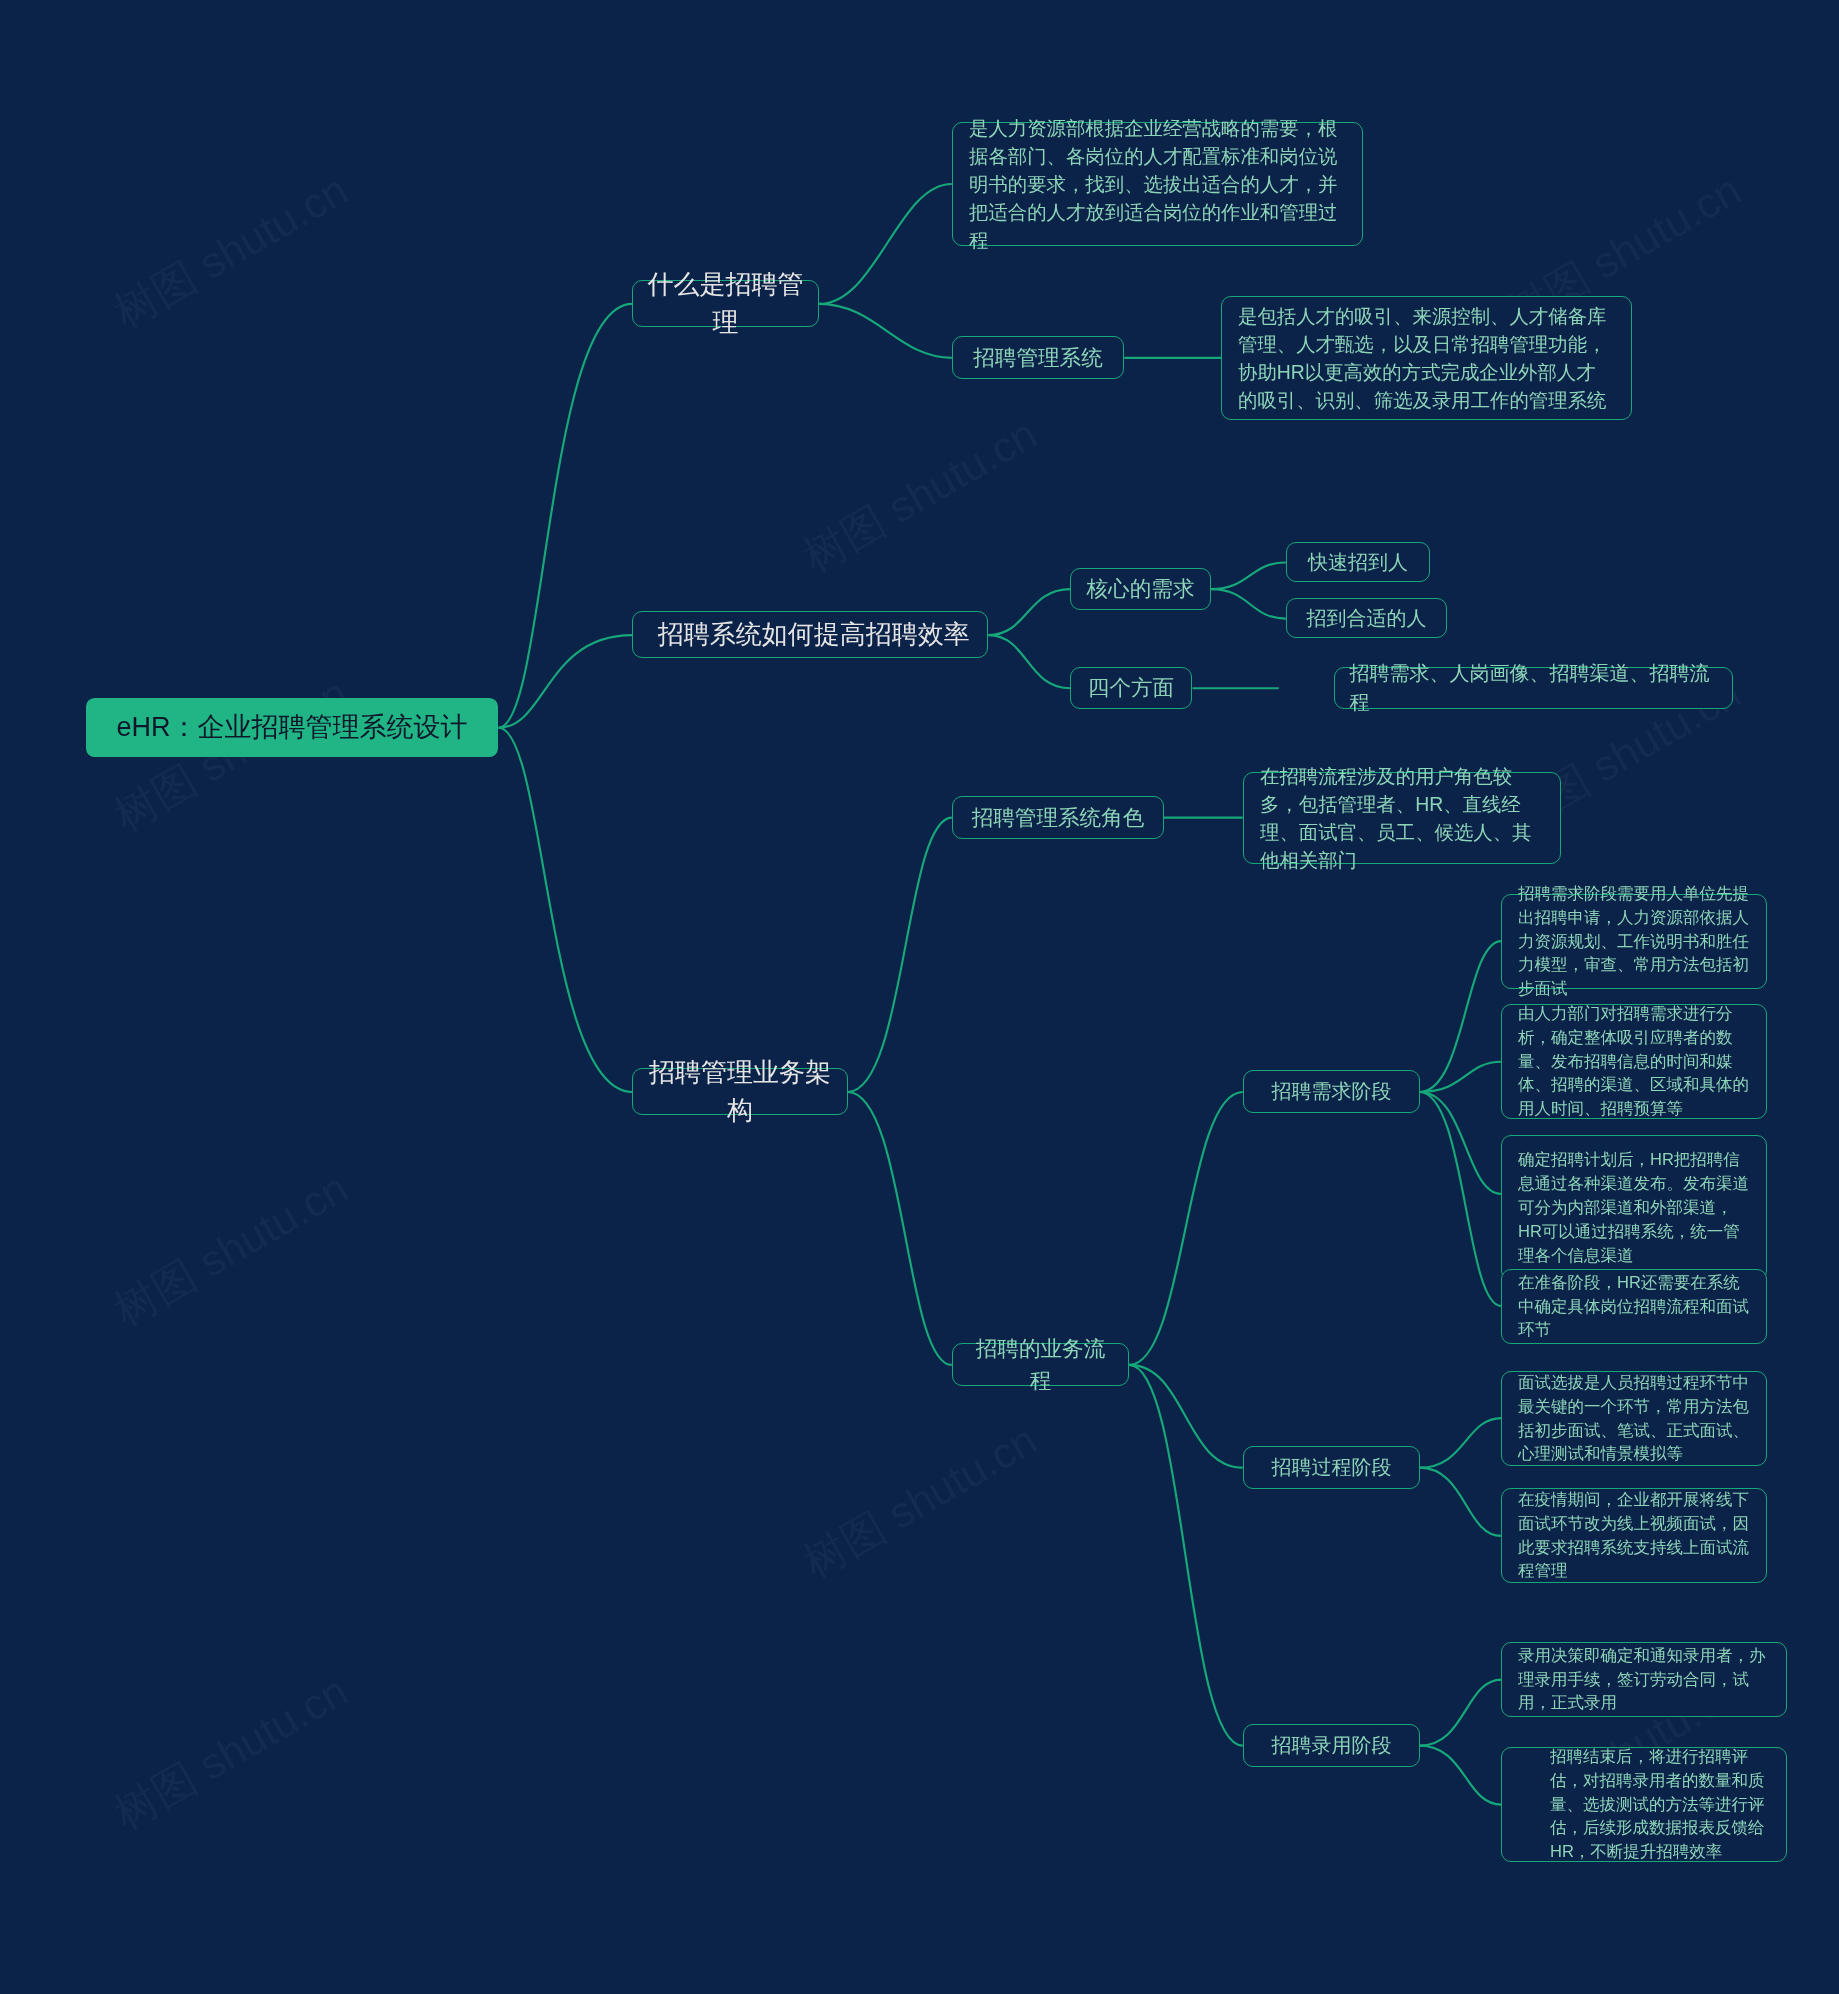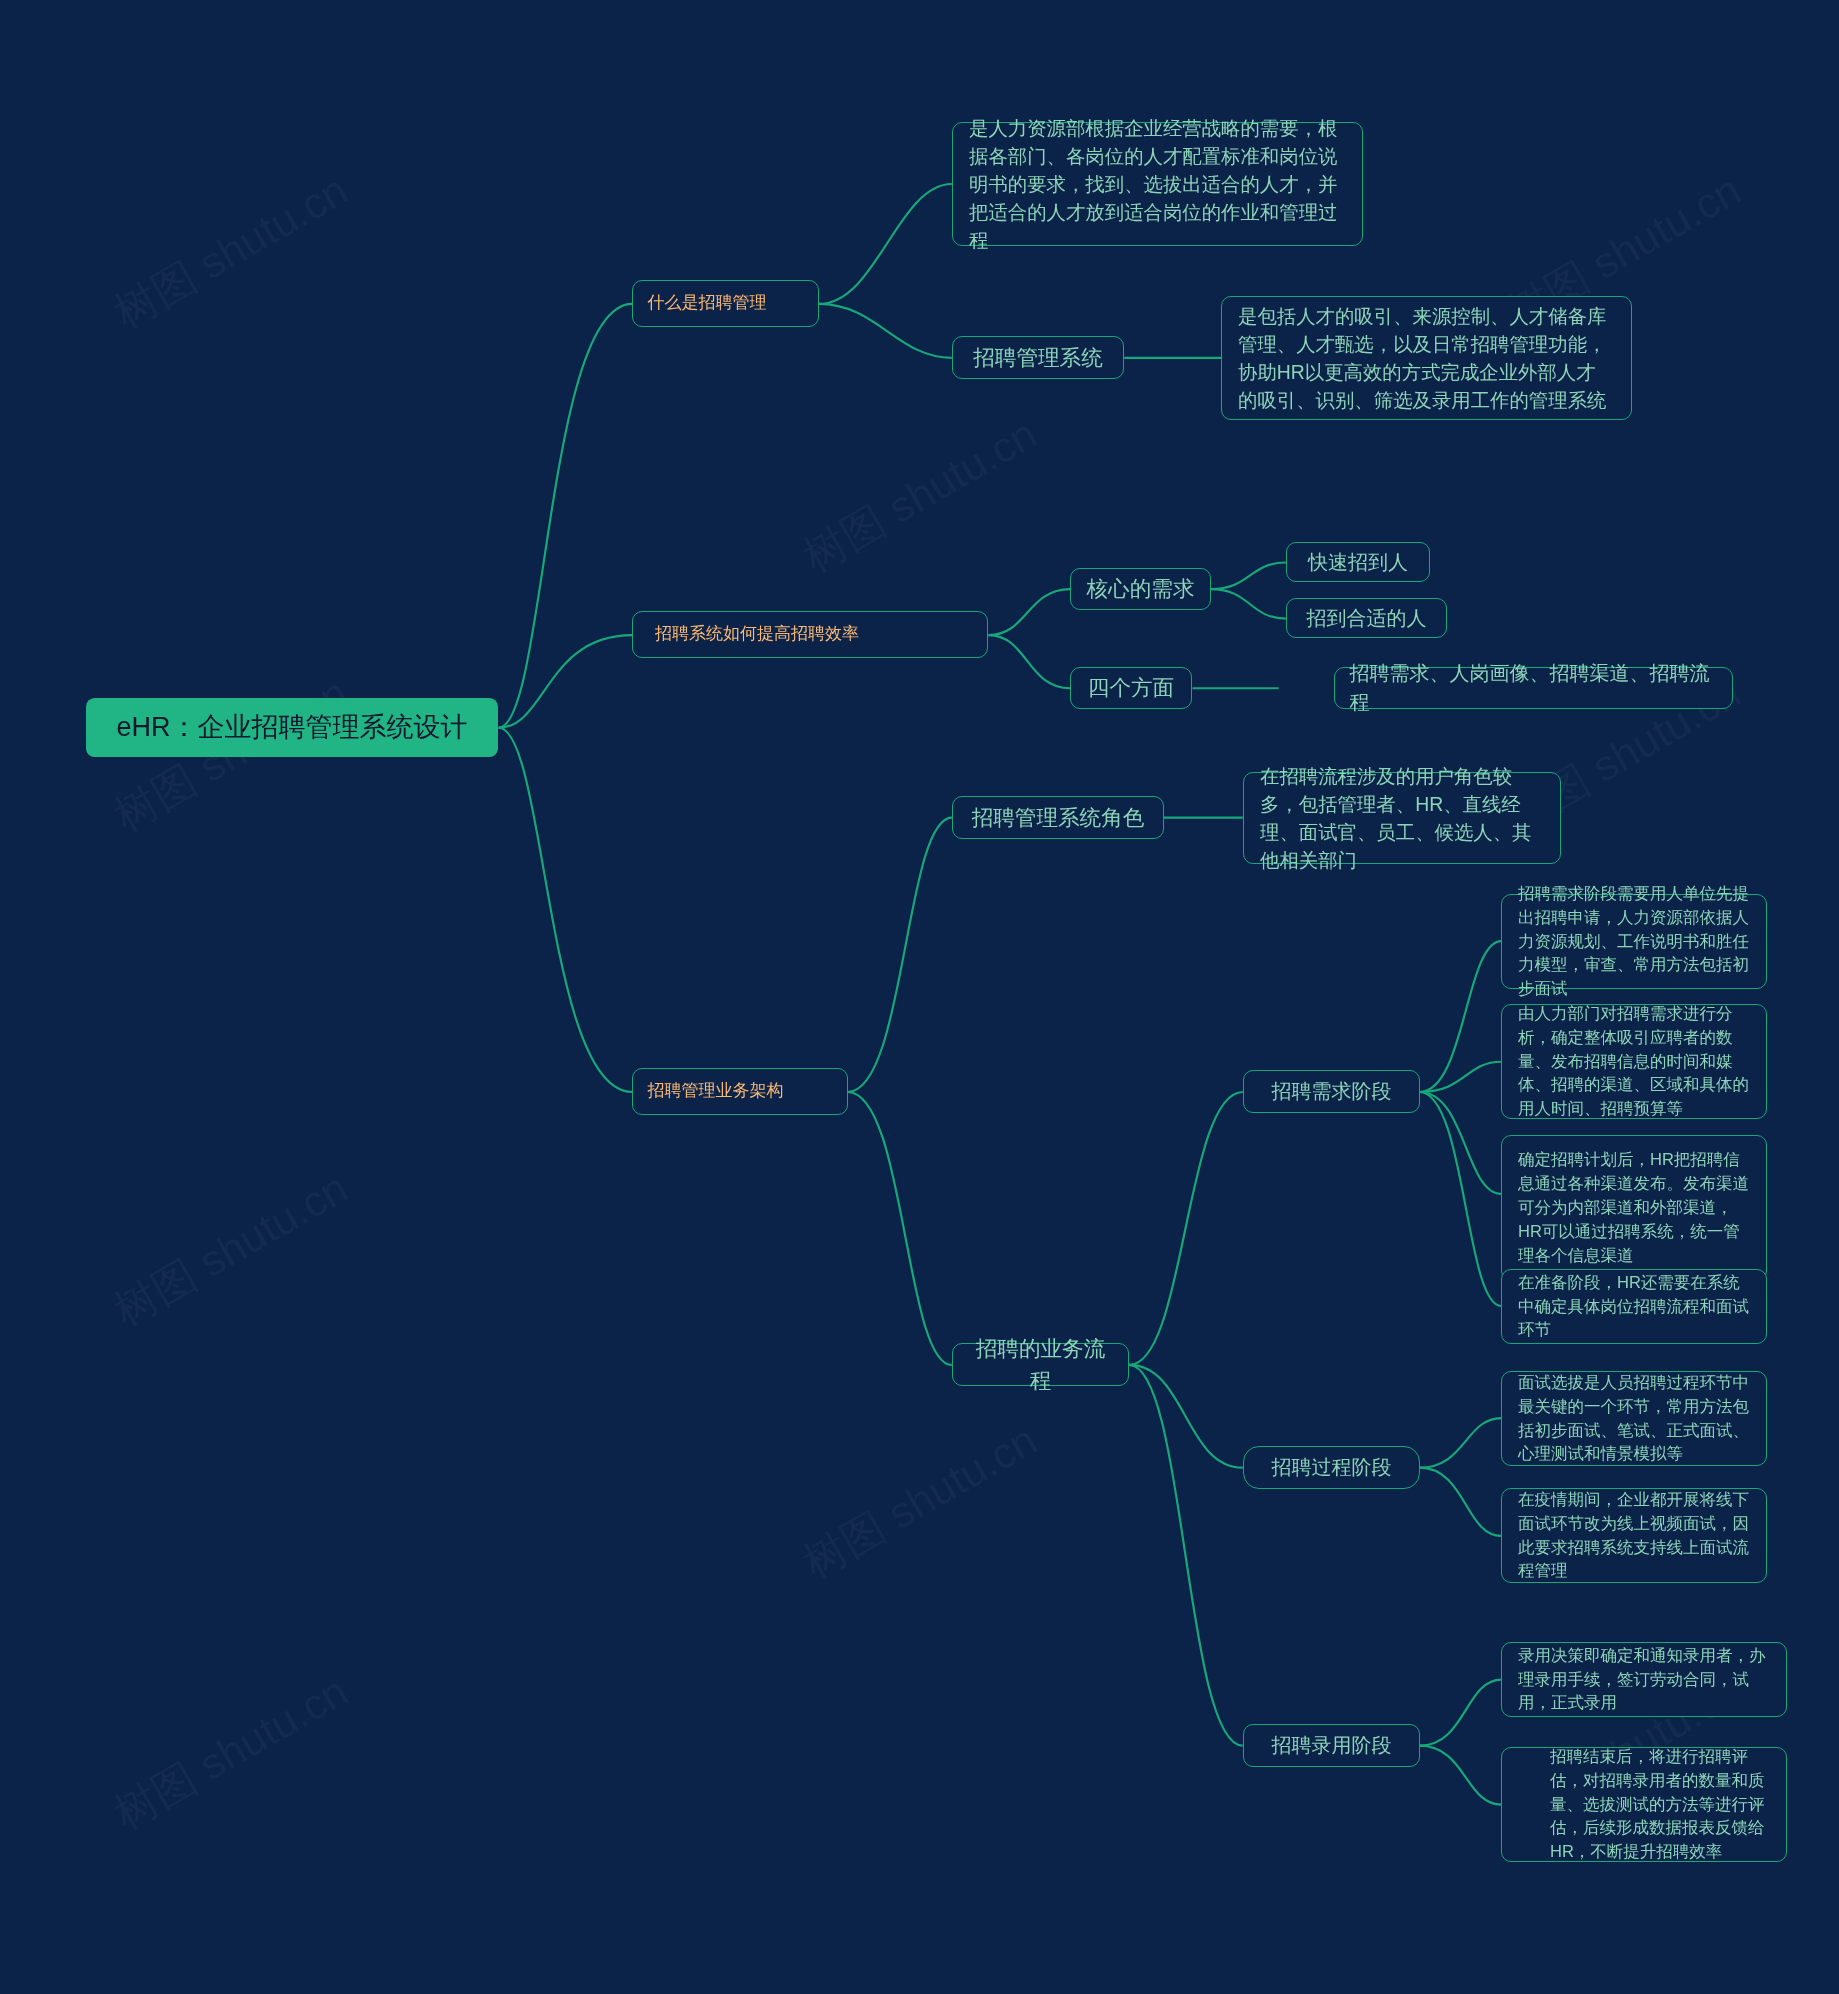--- a/index.html
+++ b/index.html
@@ -42,24 +42,24 @@
     background: #21b586;
     color: #0f172a;
     font-size: 27px;
     border: none;
     border-radius: 8.6px;
     justify-content: center;
     text-align: center;
     padding: 0 21.6px;
   }
   .node.lvl1 {
-    font-size: 17px;
-    justify-content: flex-start;
-    text-align: center;
-    color: #fdba74;
+    font-size: 26px;
+    justify-content: center;
+    text-align: center;
+    color: #e5e5e5;
   }
   .node.lvl2 {
     font-size: 21.6px;
     justify-content: center;
     text-align: center;
   }
   .node.lvl3 {
     font-size: 20px;
     justify-content: center;
     text-align: center;
@@ -200,21 +200,21 @@
 <div class="node leaf" style="left:1501px; top:1004px; width:266px; height:115px; font-size:16.5px;">
   <span>由人力部门对招聘需求进行分析，确定整体吸引应聘者的数量、发布招聘信息的时间和媒体、招聘的渠道、区域和具体的用人时间、招聘预算等</span>
 </div>
 <div class="node leaf" style="left:1501px; top:1135px; width:266px; height:146px; font-size:16.5px;">
   <span>确定招聘计划后，HR把招聘信息通过各种渠道发布。发布渠道可分为内部渠道和外部渠道，HR可以通过招聘系统，统一管理各个信息渠道</span>
 </div>
 <div class="node leaf" style="left:1501px; top:1269px; width:266px; height:75px; font-size:16.5px;">
   <span>在准备阶段，HR还需要在系统中确定具体岗位招聘流程和面试环节</span>
 </div>
 
-<div class="node lvl3" style="left:1243px; top:1446px; width:177px; height:43px;border-radius:16px;">
+<div class="node lvl3" style="left:1243px; top:1446px; width:177px; height:43px;">
   <span>招聘过程阶段</span>
 </div>
 <div class="node leaf" style="left:1501px; top:1371px; width:266px; height:95px; font-size:16.5px;">
   <span>面试选拔是人员招聘过程环节中最关键的一个环节，常用方法包括初步面试、笔试、正式面试、心理测试和情景模拟等</span>
 </div>
 <div class="node leaf" style="left:1501px; top:1488px; width:266px; height:95px; font-size:16.5px;">
   <span>在疫情期间，企业都开展将线下面试环节改为线上视频面试，因此要求招聘系统支持线上面试流程管理</span>
 </div>
 
 <div class="node lvl3" style="left:1243px; top:1724px; width:177px; height:43px;">

